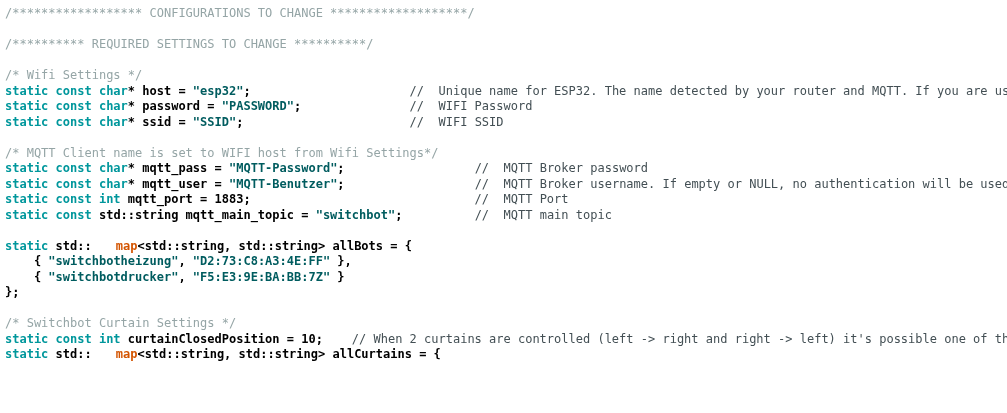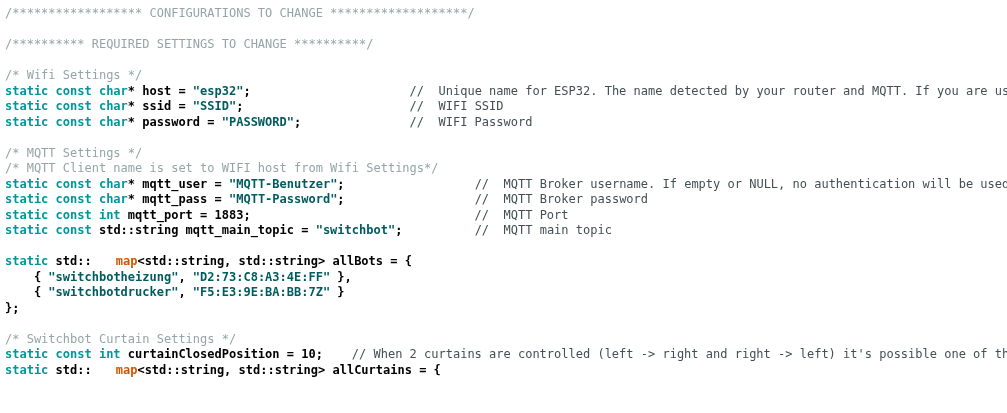--- a/index.html
+++ b/index.html
@@ -45,27 +45,26 @@
 </head>
 <body>
 
 <div class="editor" id="editor">
     <div class="code-line"><span class="tok cmt1">/****************** CONFIGURATIONS TO CHANGE *******************/</span></div>
     <div class="code-line"></div>
     <div class="code-line"><span class="tok cmt1">/********** REQUIRED SETTINGS TO CHANGE **********/</span></div>
     <div class="code-line"></div>
     <div class="code-line"><span class="tok cmt1">/* Wifi Settings */</span></div>
     <div class="code-line"><span class="tok kw">static const char</span><span class="tok plain">* host = </span><span class="tok str">"esp32"</span><span class="tok plain">;                      </span><span class="tok cmt2">//  Unique name for ESP32. The name detected by your router and MQTT. If you are using</span></div>
+    <div class="code-line"><span class="tok kw">static const char</span><span class="tok plain">* password = </span><span class="tok str">"PASSWORD"</span><span class="tok plain">;               </span><span class="tok cmt2">//  WIFI Password</span></div>
     <div class="code-line"><span class="tok kw">static const char</span><span class="tok plain">* ssid = </span><span class="tok str">"SSID"</span><span class="tok plain">;                       </span><span class="tok cmt2">//  WIFI SSID</span></div>
-    <div class="code-line"><span class="tok kw">static const char</span><span class="tok plain">* password = </span><span class="tok str">"PASSWORD"</span><span class="tok plain">;               </span><span class="tok cmt2">//  WIFI Password</span></div>
     <div class="code-line"></div>
-    <div class="code-line"><span class="tok cmt1">/* MQTT Settings */</span></div>
     <div class="code-line"><span class="tok cmt1">/* MQTT Client name is set to WIFI host from Wifi Settings*/</span></div>
+    <div class="code-line"><span class="tok kw">static const char</span><span class="tok plain">* mqtt_pass = </span><span class="tok str">"MQTT-Password"</span><span class="tok plain">;                  </span><span class="tok cmt2">//  MQTT Broker password</span></div>
     <div class="code-line"><span class="tok kw">static const char</span><span class="tok plain">* mqtt_user = </span><span class="tok str">"MQTT-Benutzer"</span><span class="tok plain">;                  </span><span class="tok cmt2">//  MQTT Broker username. If empty or NULL, no authentication will be used</span></div>
-    <div class="code-line"><span class="tok kw">static const char</span><span class="tok plain">* mqtt_pass = </span><span class="tok str">"MQTT-Password"</span><span class="tok plain">;                  </span><span class="tok cmt2">//  MQTT Broker password</span></div>
     <div class="code-line"><span class="tok kw">static const int</span><span class="tok plain"> mqtt_port = 1883;                               </span><span class="tok cmt2">//  MQTT Port</span></div>
     <div class="code-line"><span class="tok kw">static const</span><span class="tok plain"> std::string mqtt_main_topic = </span><span class="tok str">"switchbot"</span><span class="tok plain">;          </span><span class="tok cmt2">//  MQTT main topic</span></div>
     <div class="code-line"></div>
     <div class="code-line"><span class="tok kw">static</span><span class="tok plain"> std::</span><span class="tok type">map</span><span class="tok plain">&lt;std::string, std::string&gt; allBots = {</span></div>
     <div class="code-line"><span class="tok plain">    { </span><span class="tok str">"switchbotheizung"</span><span class="tok plain">, </span><span class="tok str">"D2:73:C8:A3:4E:FF"</span><span class="tok plain"> },</span></div>
     <div class="code-line"><span class="tok plain">    { </span><span class="tok str">"switchbotdrucker"</span><span class="tok plain">, </span><span class="tok str">"F5:E3:9E:BA:BB:7Z"</span><span class="tok plain"> }</span></div>
     <div class="code-line"><span class="tok plain">};</span></div>
     <div class="code-line"></div>
     <div class="code-line"><span class="tok cmt1">/* Switchbot Curtain Settings */</span></div>
     <div class="code-line"><span class="tok kw">static const int</span><span class="tok plain"> curtainClosedPosition = 10;    </span><span class="tok cmt2">// When 2 curtains are controlled (left -&gt; right and right -&gt; left) it's possible one of the curtains</span></div>

